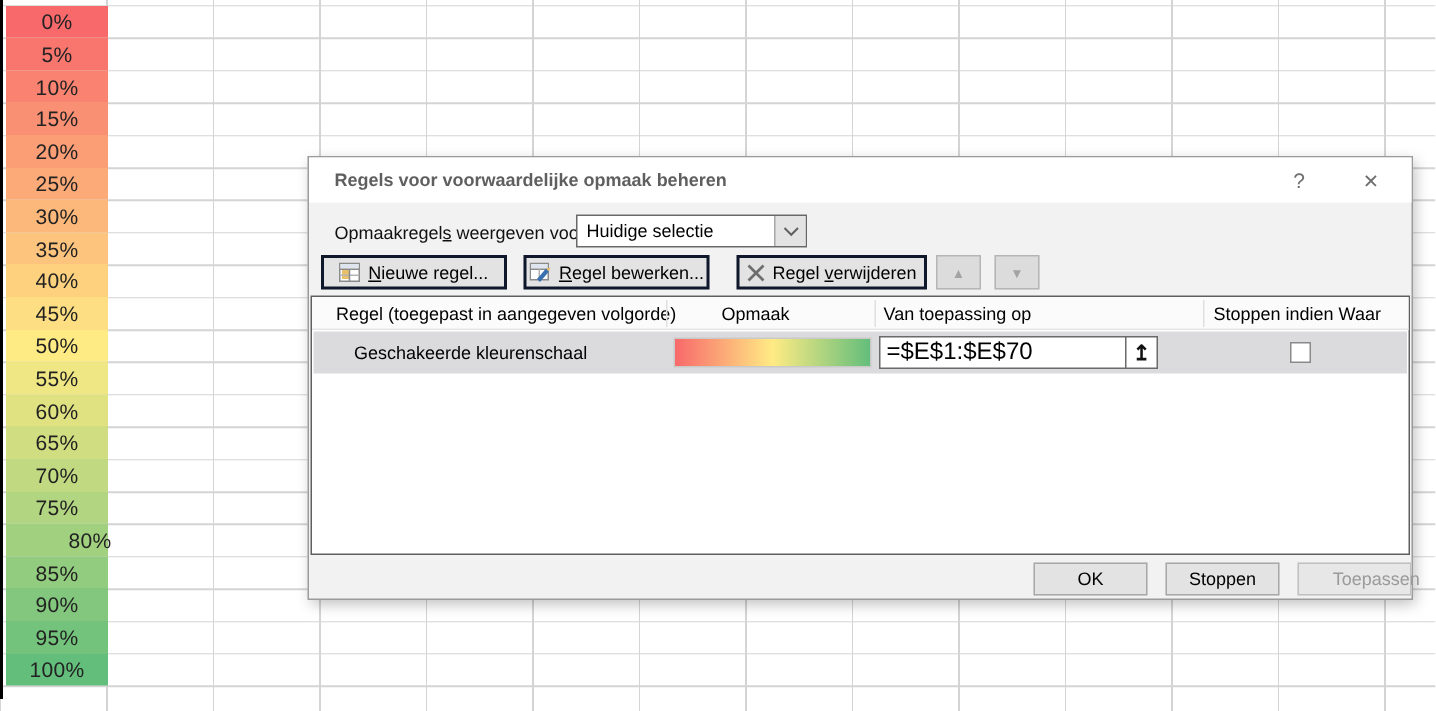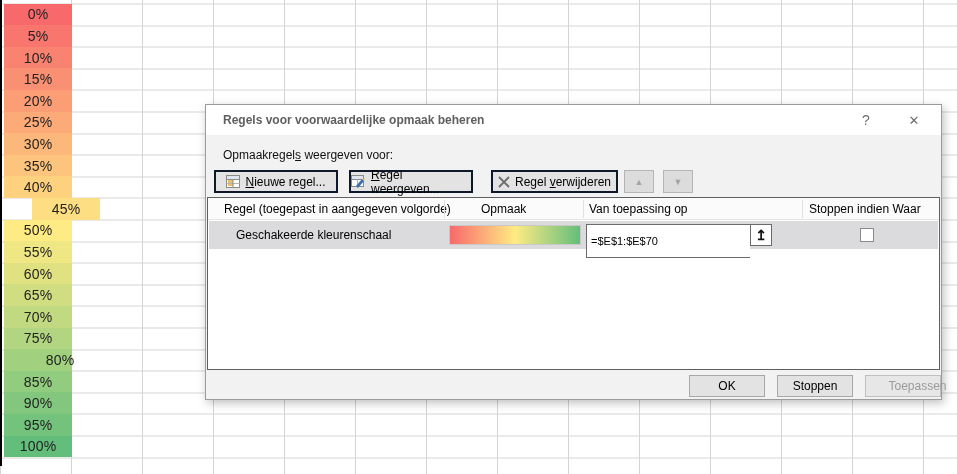--- a/index.html
+++ b/index.html
@@ -67,21 +67,21 @@
     border-bottom:1px solid #e6e6e6; }
   .hcell { position:absolute; top:4px; font-size:12px; color:#000; white-space:nowrap; }
   .hsep { position:absolute; top:2px; width:1px; height:18px; background:#e0e0e0; }
 
   .rule-row { position:absolute; left:1px; top:23px; width:729px; height:28px; background:#dbdbdd; }
   .rule-name { position:absolute; left:27px; top:7px; font-size:12px; color:#000; }
   .swatch { position:absolute; left:240px; top:4px; width:132px; height:20px; border:1px solid #c9c9c9; }
   .range-input {
     position:absolute; left:377px; top:3px; width:164px; height:22px; background:#fff;
     border:1px solid #6a6a6a; border-right:none; font-family:"Liberation Sans", sans-serif;
-    font-size:11px; padding:16px 4px; color:#000; outline:none;
+    font-size:16px; padding:4px 4px; color:#000; outline:none;
   }
   .collapse-btn {
     position:absolute; left:541px; top:3px; width:22px; height:22px; background:#fff;
     border:1px solid #6a6a6a; display:flex; align-items:center; justify-content:center;
     font-size:14px; font-weight:bold; color:#111;
   }
   .checkbox { position:absolute; left:651px; top:7px; width:14px; height:14px; background:#fff;
     border:1px solid #8a8a8a; }
 
   .fbtn {
@@ -103,21 +103,21 @@
   <div class="pct-col">
       <div class="pct-cell" style="background: rgb(248, 105, 107);">0%</div>
       <div class="pct-cell" style="background: rgb(249, 118, 110);">5%</div>
       <div class="pct-cell" style="background: rgb(249, 131, 112);">10%</div>
       <div class="pct-cell" style="background: rgb(250, 144, 115);">15%</div>
       <div class="pct-cell" style="background: rgb(251, 157, 117);">20%</div>
       <div class="pct-cell" style="background: rgb(252, 170, 120);">25%</div>
       <div class="pct-cell" style="background: rgb(252, 183, 122);">30%</div>
       <div class="pct-cell" style="background: rgb(253, 196, 125);">35%</div>
       <div class="pct-cell" style="background: rgb(254, 209, 127);">40%</div>
-      <div class="pct-cell" style="background: rgb(254, 222, 130); margin-left: 28px;">45%</div>
+      <div class="pct-cell" style="background: rgb(254, 222, 130);">45%</div>
       <div class="pct-cell" style="background: rgb(255, 235, 132);">50%</div>
       <div class="pct-cell" style="background: rgb(239, 231, 131);">55%</div>
       <div class="pct-cell" style="background: rgb(224, 226, 130);">60%</div>
       <div class="pct-cell" style="background: rgb(208, 222, 129);">65%</div>
       <div class="pct-cell" style="background: rgb(193, 217, 128);">70%</div>
       <div class="pct-cell" style="background: rgb(177, 213, 128);">75%</div>
       <div class="pct-cell" style="background: rgb(161, 208, 127); padding-left: 44px;">80%</div>
       <div class="pct-cell" style="background: rgb(146, 204, 126);">85%</div>
       <div class="pct-cell" style="background: rgb(130, 199, 125);">90%</div>
       <div class="pct-cell" style="background: rgb(115, 195, 124);">95%</div>
@@ -127,20 +127,28 @@
   <div class="dialog">
 
     <div class="titlebar">
       <div class="title">Regels voor voorwaardelijke opmaak beheren</div>
       <div class="help-btn">?</div>
       <div class="close-btn">✕</div>
     </div>
 
     <div class="show-label"><span>Opmaakregel</span><span class="u">s</span><span> weergeven voor:</span></div>
 
+    <div class="dropdown">
+      <div class="dd-value">Huidige selectie</div>
+      <div class="dd-btn">
+        <svg width="11" height="7" viewBox="0 0 11 7">
+            <polyline points="1,1 5.5,5.5 10,1" fill="none" stroke="#5f5f5f" stroke-width="1.3"></polyline>
+          </svg>
+      </div>
+    </div>
 
     <div class="tbtn" style="left:8px; width:124px;">
       <span class="ico">
         <svg width="14" height="13" viewBox="0 0 14 13">
           <rect x="0.5" y="0.5" width="13" height="12" fill="#fff" stroke="#8a8a8a"></rect>
           <rect x="1" y="1" width="12" height="3" fill="#dfe5ee"></rect>
           <rect x="2" y="5" width="5" height="6" fill="#e8c06a"></rect>
           <line x1="0.5" y1="4.5" x2="13.5" y2="4.5" stroke="#8a8a8a"></line>
           <line x1="0.5" y1="8.5" x2="13.5" y2="8.5" stroke="#b5b5b5"></line>
           <line x1="7" y1="4.5" x2="7" y2="12.5" stroke="#8a8a8a"></line>
@@ -153,21 +161,21 @@
       <span class="ico">
         <svg width="15" height="13" viewBox="0 0 15 13">
           <rect x="0.5" y="0.5" width="12" height="11" fill="#fff" stroke="#8a8a8a"></rect>
           <rect x="1" y="1" width="11" height="3" fill="#dfe5ee"></rect>
           <line x1="0.5" y1="4.5" x2="12.5" y2="4.5" stroke="#8a8a8a"></line>
           <line x1="6.5" y1="4.5" x2="6.5" y2="11.5" stroke="#b5b5b5"></line>
           <polygon points="5,11 11,4 13,6 7,13" fill="#3a6fb0"></polygon>
           <polygon points="11,4 13,6 14,3.5" fill="#e8c06a"></polygon>
         </svg>
       </span>
-      <span><span></span><span class="u">R</span><span>egel weergeven...</span></span>
+      <span><span></span><span class="u">R</span><span>egel bewerken...</span></span>
     </div>
 
     <div class="tbtn" style="left:285px; width:127px;">
       <span class="ico">
         <svg width="12" height="12" viewBox="0 0 12 12">
             <path d="M1,1 L11,11 M11,1 L1,11" stroke="#6d6d6d" stroke-width="1.8"></path>
           </svg>
       </span>
       <span><span>Regel </span><span class="u">v</span><span>erwijderen</span></span>
     </div>

